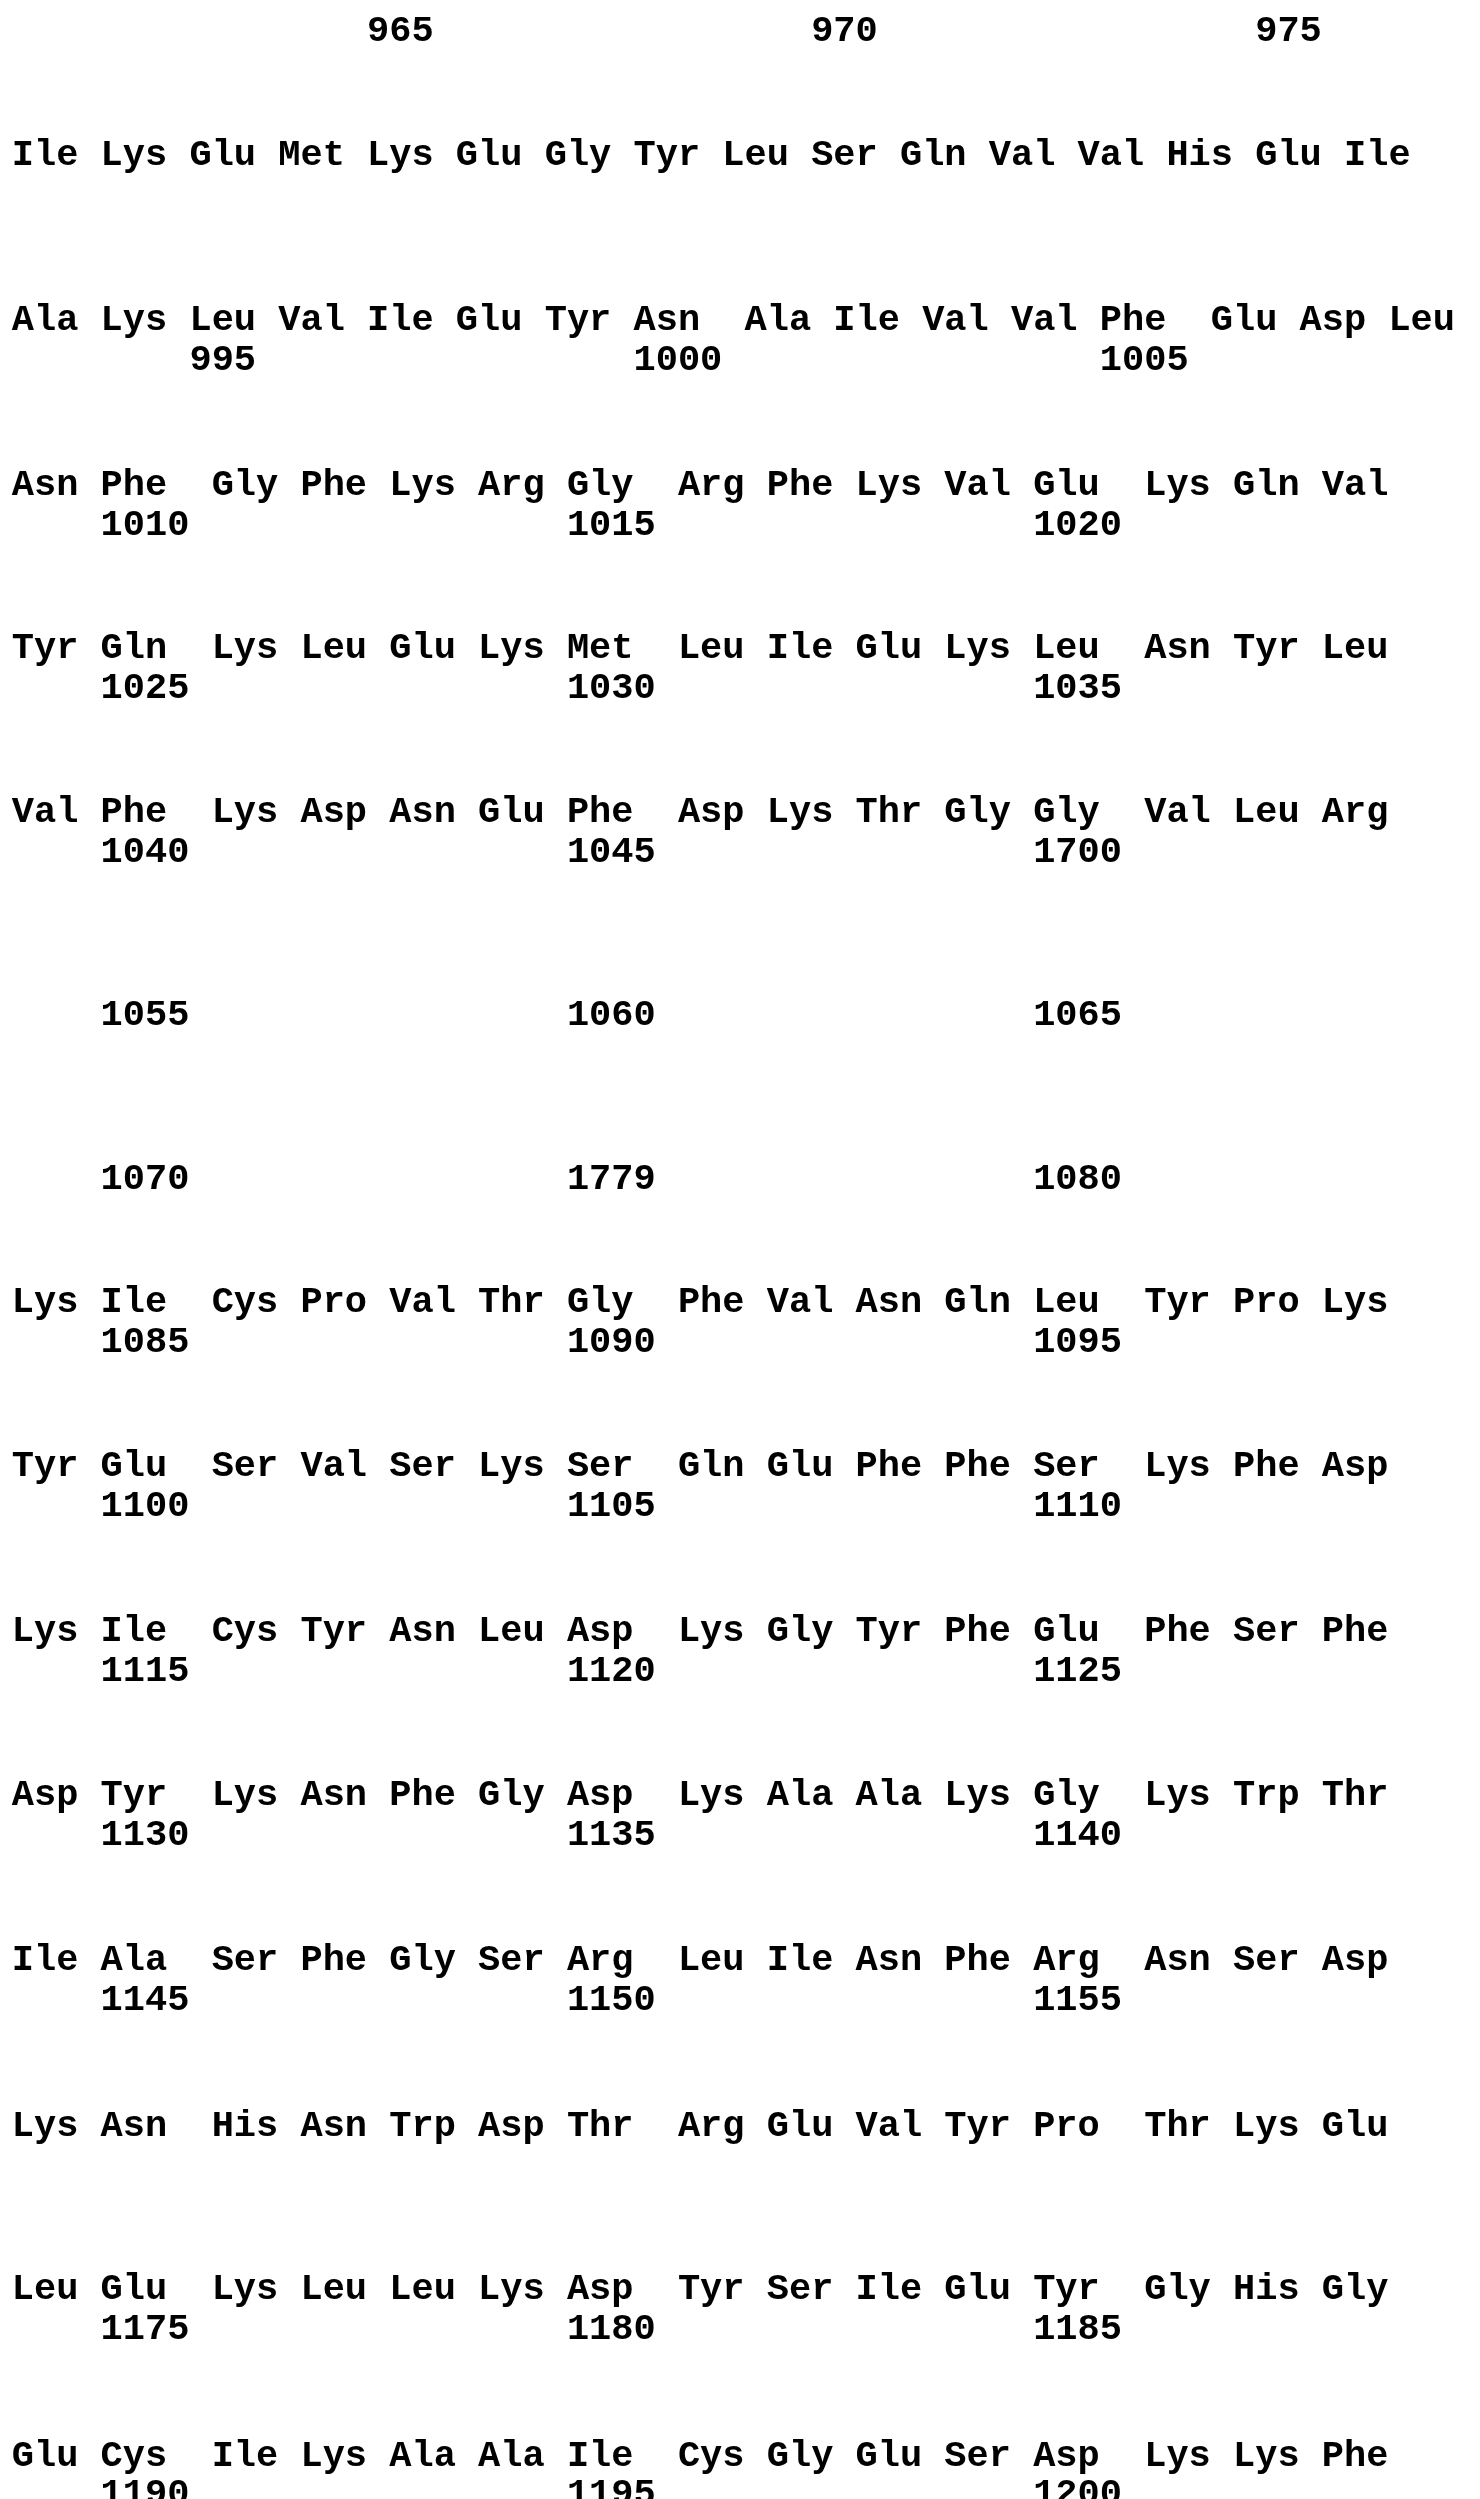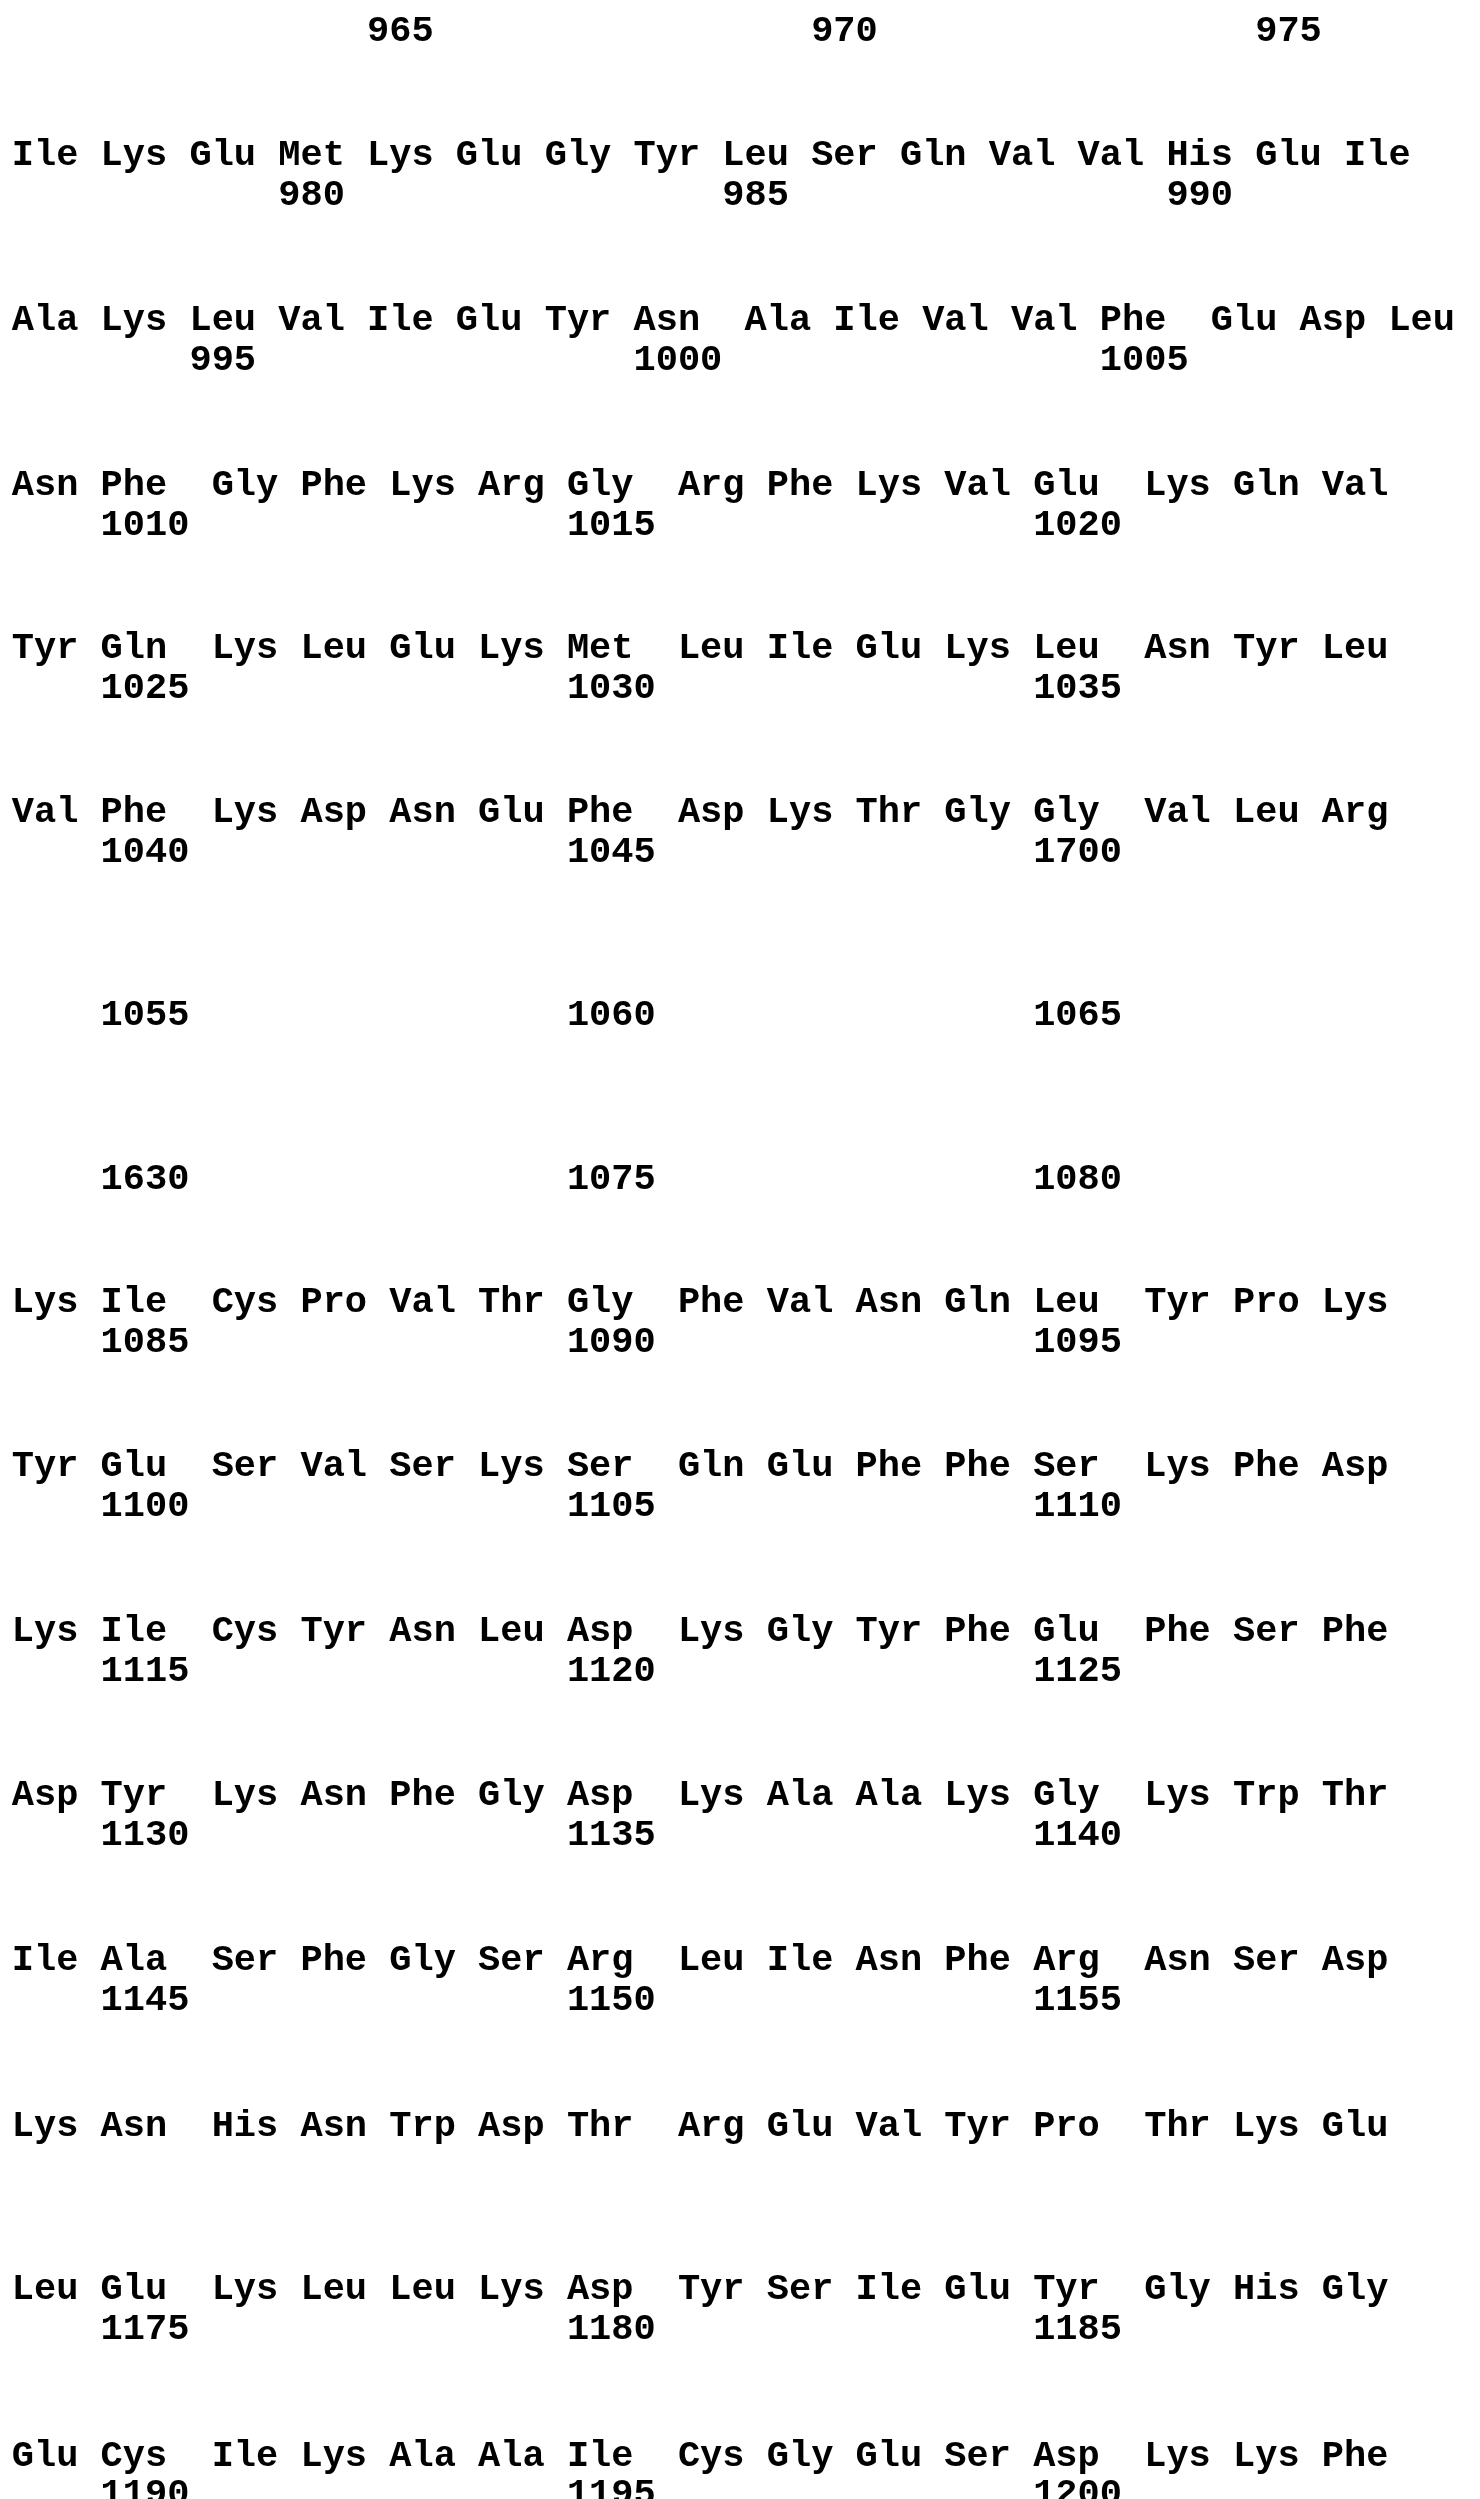--- a/index.html
+++ b/index.html
@@ -35,37 +35,36 @@
   }
 </style>
 </head>
 <body>
 
 <div class="page">
 
   <pre class="ln" style="top:1.8px">                965                 970                 975</pre>
 
   <pre class="ln" style="top:126px">Ile Lys Glu Met Lys Glu Gly Tyr Leu Ser Gln Val Val His Glu Ile</pre>
-  <pre class="ln" style="top:166px">            980                 985                 990</pre>
 
   <pre class="ln" style="top:291px">Ala Lys Leu Val Ile Glu Tyr Asn  Ala Ile Val Val Phe  Glu Asp Leu</pre>
   <pre class="ln" style="top:331px">        995                 1000                 1005</pre>
 
   <pre class="ln" style="top:456px">Asn Phe  Gly Phe Lys Arg Gly  Arg Phe Lys Val Glu  Lys Gln Val</pre>
   <pre class="ln" style="top:496px">    1010                 1015                 1020</pre>
 
   <pre class="ln" style="top:619px">Tyr Gln  Lys Leu Glu Lys Met  Leu Ile Glu Lys Leu  Asn Tyr Leu</pre>
   <pre class="ln" style="top:659px">    1025                 1030                 1035</pre>
 
   <pre class="ln" style="top:783px">Val Phe  Lys Asp Asn Glu Phe  Asp Lys Thr Gly Gly  Val Leu Arg</pre>
   <pre class="ln" style="top:823px">    1040                 1045                 1700</pre>
 
   <pre class="ln" style="top:986px">    1055                 1060                 1065</pre>
 
-  <pre class="ln" style="top:1150px">    1630                 1075                 1080</pre>
+  <pre class="ln" style="top:1150px">    1070                 1779                 1080</pre>
 
   <pre class="ln" style="top:1273px">Lys Ile  Cys Pro Val Thr Gly  Phe Val Asn Gln Leu  Tyr Pro Lys</pre>
   <pre class="ln" style="top:1313px">    1085                 1090                 1095</pre>
 
   <pre class="ln" style="top:1437px">Tyr Glu  Ser Val Ser Lys Ser  Gln Glu Phe Phe Ser  Lys Phe Asp</pre>
   <pre class="ln" style="top:1477px">    1100                 1105                 1110</pre>
 
   <pre class="ln" style="top:1602px">Lys Ile  Cys Tyr Asn Leu Asp  Lys Gly Tyr Phe Glu  Phe Ser Phe</pre>
   <pre class="ln" style="top:1642px">    1115                 1120                 1125</pre>
 

